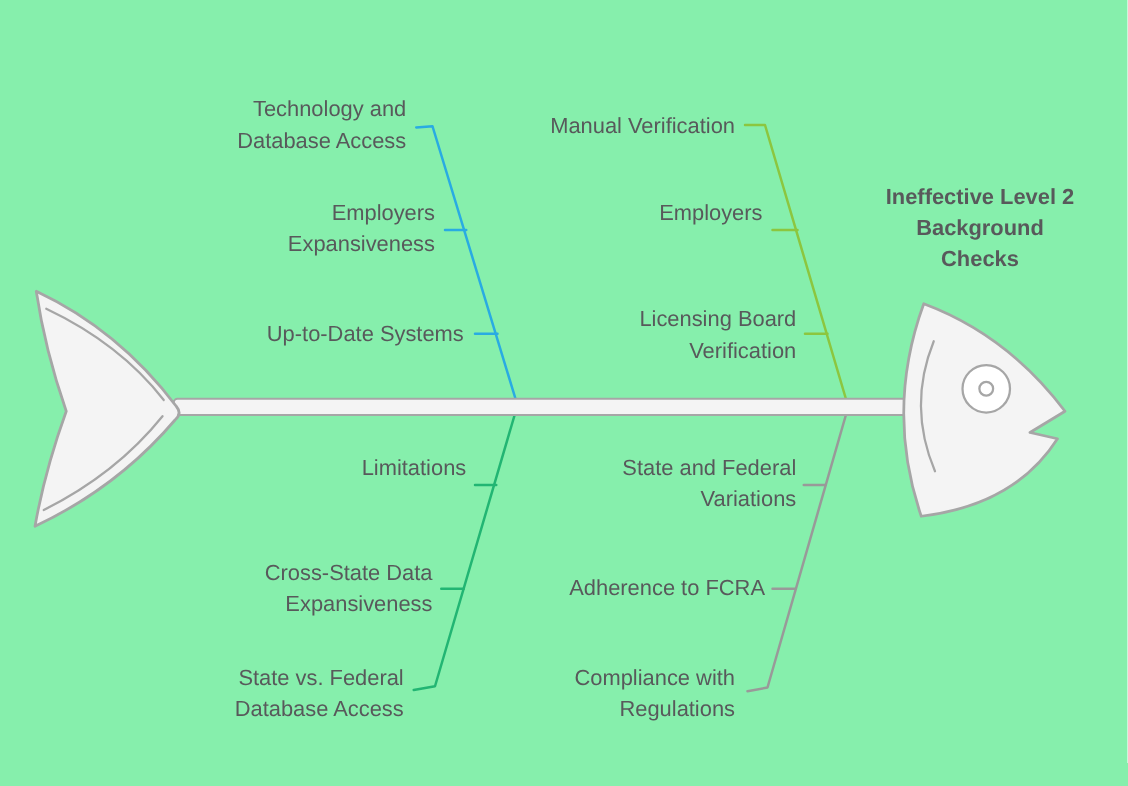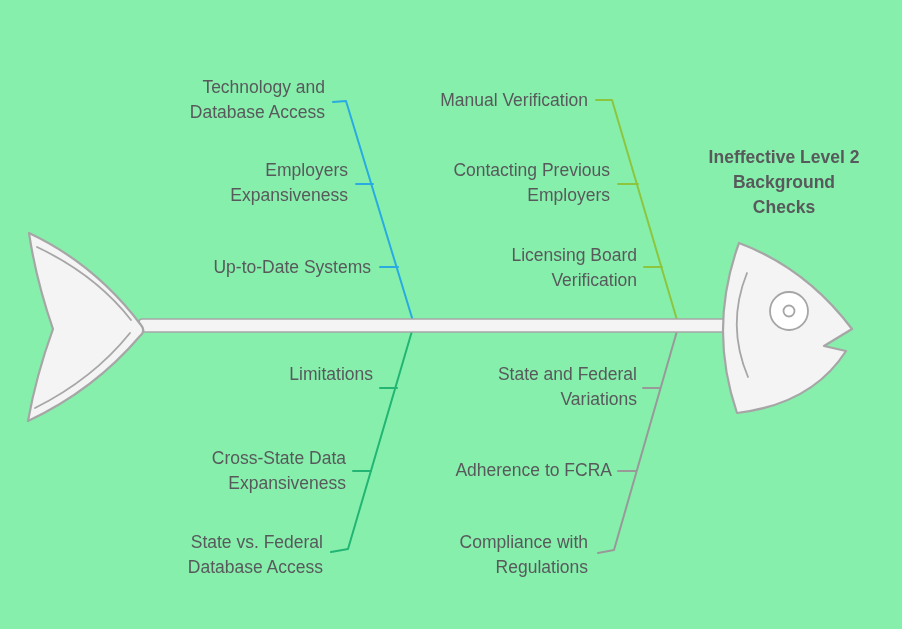--- a/index.html
+++ b/index.html
@@ -83,21 +83,20 @@
     <div>Expansiveness</div>
   </div>
   <div class="label align-right" style="right:531px; top:255px">
     <div>Up-to-Date Systems</div>
   </div>
 
   <div class="label align-right" style="right:314px; top:88px">
     <div>Manual Verification</div>
   </div>
   <div class="label align-right" style="right:292px; top:158px">
-    <div>Contacting Previous</div>
     <div>Employers</div>
   </div>
   <div class="label align-right" style="right:265px; top:243px">
     <div>Licensing Board</div>
     <div>Verification</div>
   </div>
 
   <div class="label align-right" style="right:529px; top:362px">
     <div>Limitations</div>
   </div>

